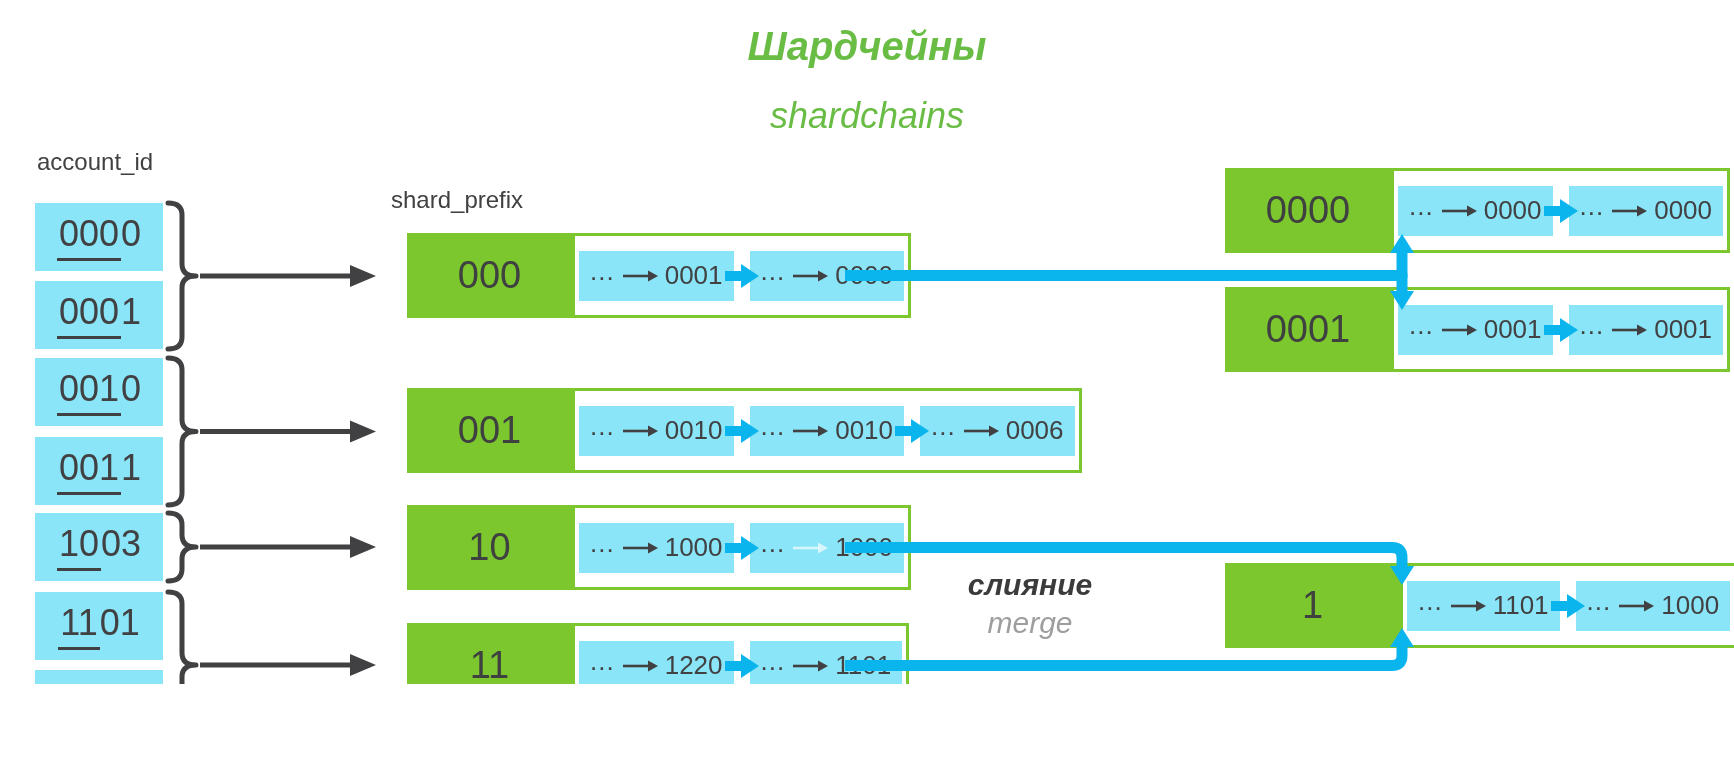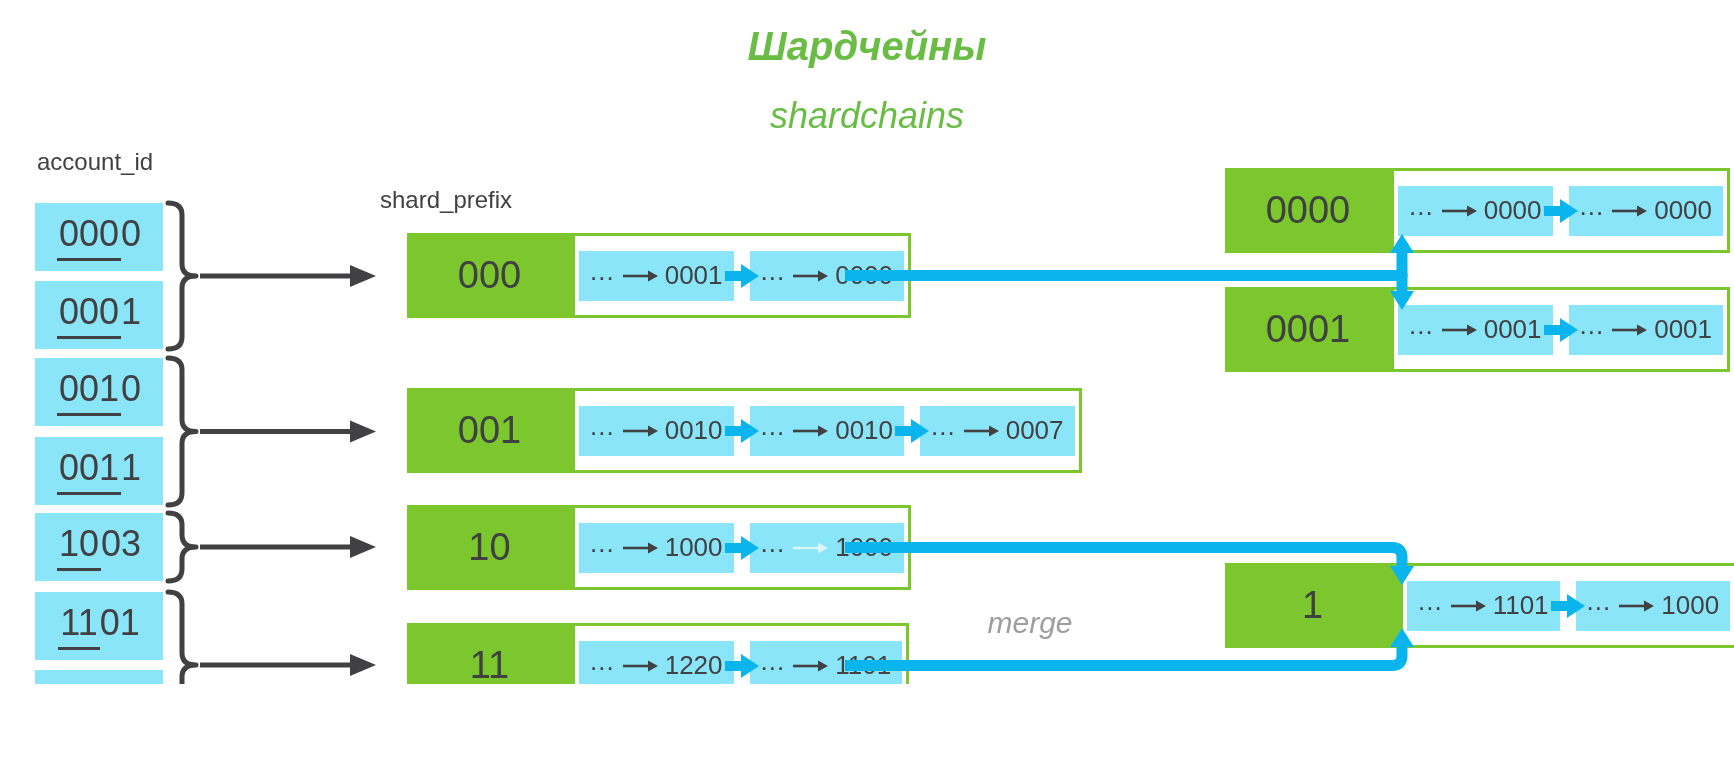--- a/index.html
+++ b/index.html
@@ -8,21 +8,21 @@
   }
   html,body{margin:0;padding:0;background:#ffffff;}
   #canvas{position:relative;width:1734px;height:684px;background:#fff;overflow:hidden;
           font-family:"Liberation Sans",sans-serif;color:var(--dark);}
   .title-ru{position:absolute;top:24px;left:0;width:100%;text-align:center;
             font-size:40px;font-weight:bold;font-style:italic;color:var(--title-green);}
   .title-en{position:absolute;top:72px;left:0;width:100%;text-align:center;
             font-size:36px;font-style:italic;color:var(--title-green);margin-top:23px;}
   .col-label{position:absolute;font-size:24px;color:var(--dark);}
   #lbl-account{left:37px;top:148px;}
-  #lbl-shard{left:380px;top:186px;text-align:right;}
+  #lbl-shard{left:391px;top:186px;text-align:right;}
   .acct-box{position:absolute;left:35px;width:128px;height:68px;background:var(--lblue);
             display:flex;align-items:center;justify-content:center;font-size:36px;color:var(--dark);}
   .acct-box .u{display:inline-block;border-bottom:3px solid var(--dark);padding:0 2px 3px;}
   .acct-box .rest{display:inline-block;padding-bottom:6px;}
   .shard-row{position:absolute;display:flex;height:85px;padding-left:32px;}
   .gcell{background:var(--green);display:flex;align-items:center;justify-content:center;
          font-size:38px;color:#3f4040;flex-shrink:0;}
   .chain{flex:1;border:3px solid var(--green);background:#fff;display:flex;
          align-items:center;justify-content:center;}
   .cblock{background:var(--lblue);height:50px;display:flex;align-items:center;
@@ -39,20 +39,21 @@
 </head>
 <body>
 
 <div id="canvas">
   <div class="title-ru">Шардчейны</div>
   <div class="title-en">shardchains</div>
 
   <div class="col-label" id="lbl-account">account_id</div>
   <div class="col-label" id="lbl-shard">shard_prefix</div>
 
+  <div class="biglabel bold-it" id="lbl-merge-ru">слияние</div>
   <div class="biglabel gray-it" id="lbl-merge-en">merge</div>
 
   <svg id="overlay" width="1734" height="768">
       <path d="M 168 203
     Q 182 203 182 215 L 182 264 Q 182 276 196 276
     Q 182 276 182 288 L 182 337 Q 182 349 168 349" fill="none" stroke="#414042" stroke-width="5" stroke-linecap="round" stroke-linejoin="round"></path>
       <line x1="200" y1="276" x2="352" y2="276" stroke="#414042" stroke-width="5"></line>
     <polygon points="350,265 350,287 376,276" fill="#414042"></polygon>
       <path d="M 168 358
     Q 182 358 182 370 L 182 419.5 Q 182 431.5 196 431.5
@@ -159,21 +160,21 @@
         <svg width="34" height="28" class="linkarrow">
           <rect x="0" y="9" width="17" height="10" fill="#0ab5ee"></rect>
     <polygon points="16,2 34,14 16,26" fill="#0ab5ee"></polygon>
         </svg>
         <div class="cblock">
           <span class="dots">...</span>
           <svg width="36" height="14">
             <line x1="1" y1="7" x2="27" y2="7" stroke="#414042" stroke-width="2.6"></line>
     <polygon points="26,1.5 36,7 26,12.5" fill="#414042"></polygon>
           </svg>
-          <span>0007</span>
+          <span>0006</span>
         </div>
       </div>
     </div>
     <div class="shard-row" style="left: 375px; top: 505px; width: 495px;">
       <div class="gcell" style="width: 165px;">10</div>
       <div class="chain">
         <div class="cblock">
           <span class="dots">...</span>
           <svg width="36" height="14">
             <line x1="1" y1="7" x2="27" y2="7" stroke="#414042" stroke-width="2.6"></line>

